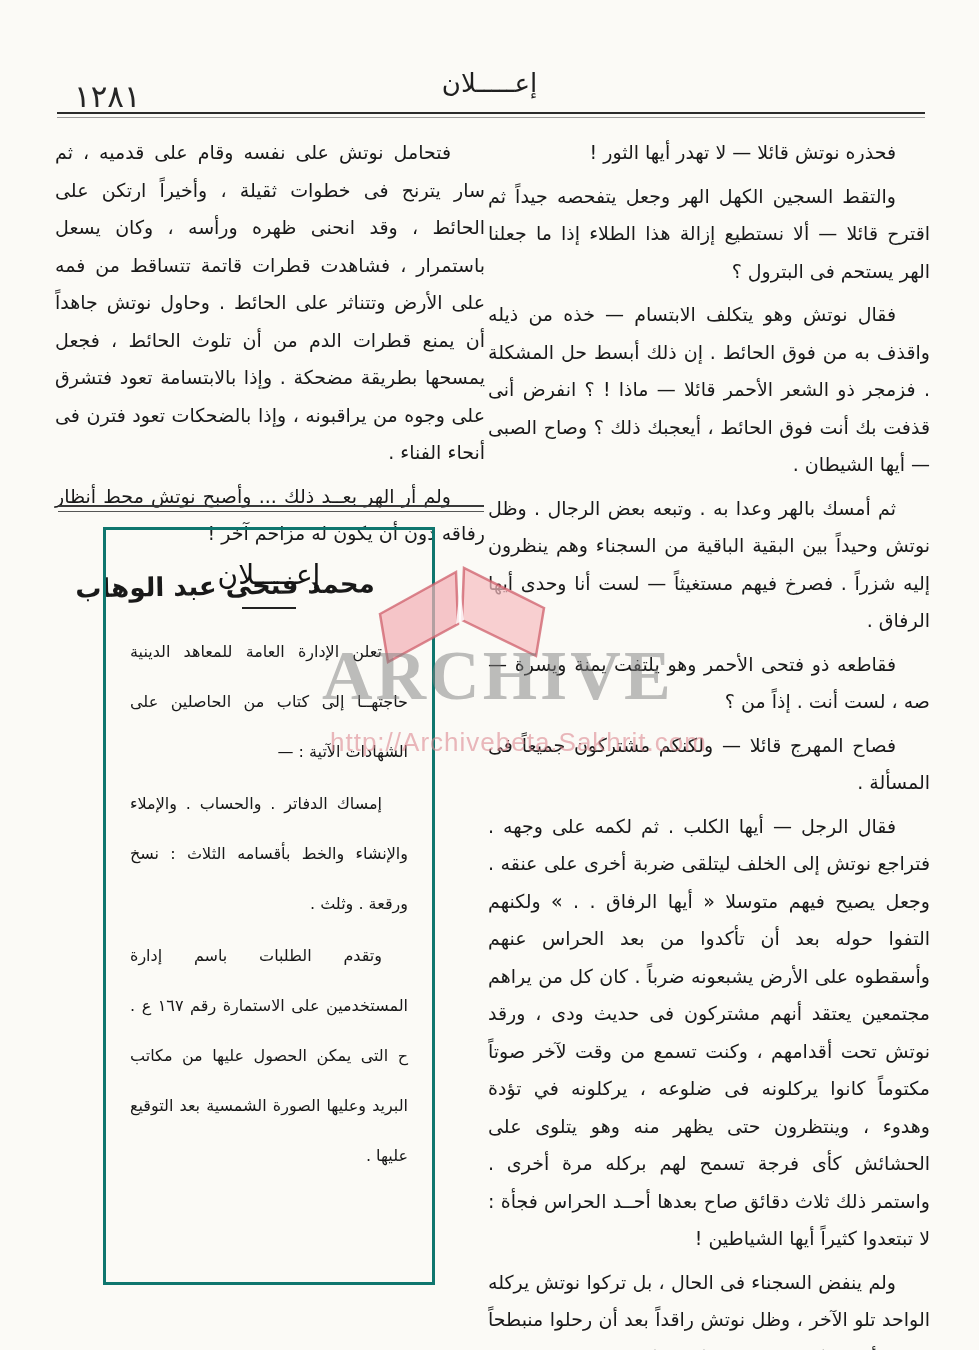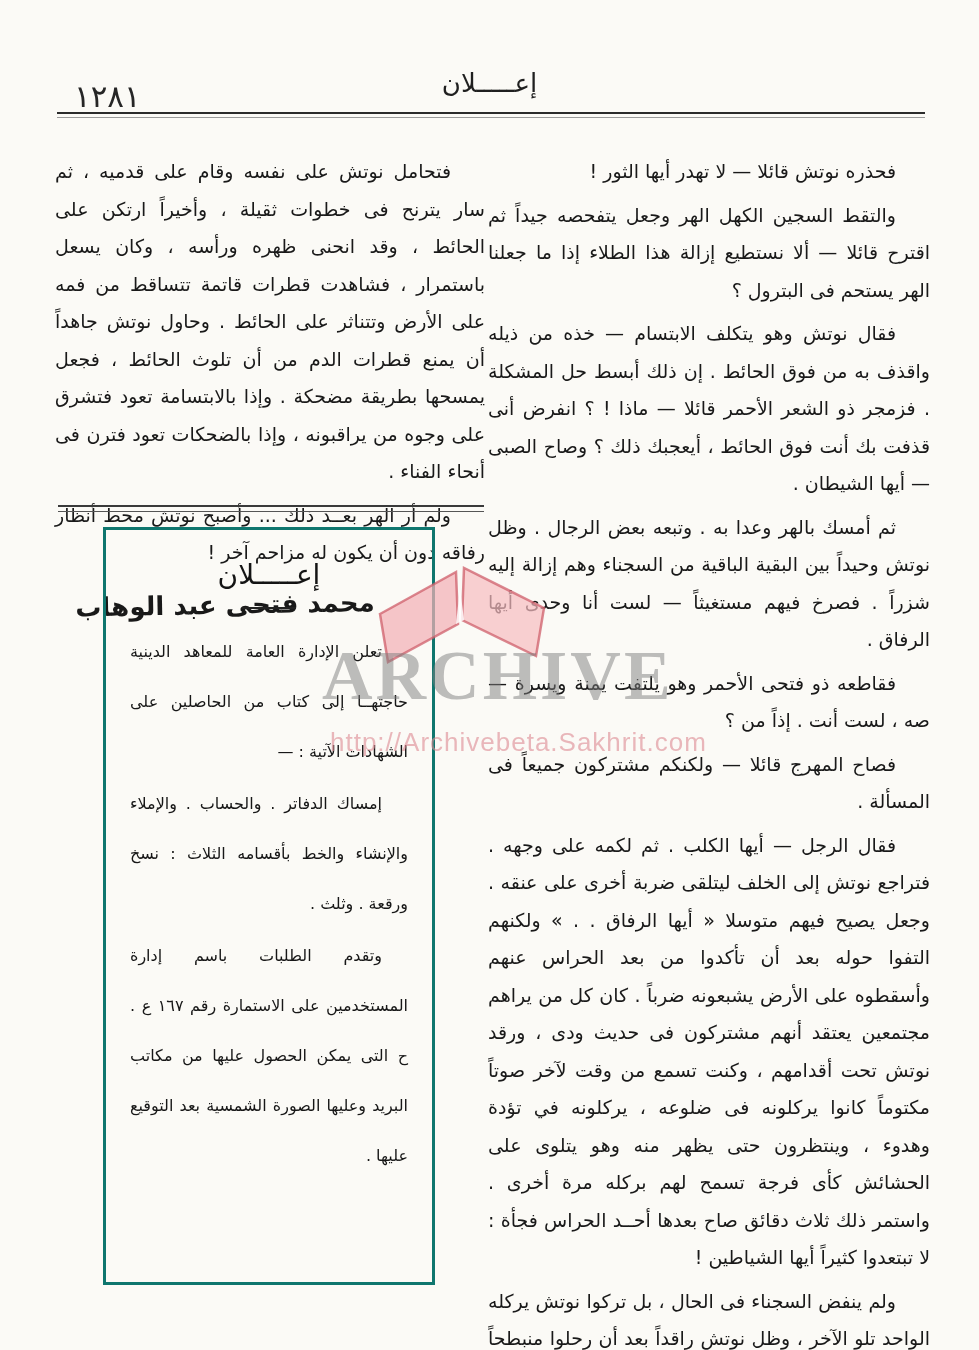--- a/index.html
+++ b/index.html
@@ -17,21 +17,21 @@
     position:absolute;left:0;right:0;top:68px;text-align:center;
     font-size:26px;color:#1f1f1f;
   }
   .header-rule{
     position:absolute;left:57px;right:54px;top:112px;height:3px;
     border-top:2px solid #2b2b2b;border-bottom:1px solid #9a9a9a;
   }
   
   .col{
     position:absolute;top:134px;direction:rtl;text-align:justify;
-    font-size:19px;line-height:37.5px;color:#191919;margin-top:19px;
+    font-size:19px;line-height:37.5px;color:#191919;
   }
   .col-right{left:488px;width:442px;}
   .col-left{left:55px;width:430px;}
   .col p{margin:0 0 6px 0;text-indent:34px;}
   .signature{
     margin-top:14px;padding-right:90px;text-align:center;
     font-size:26px;font-weight:bold;transform:rotate(-1deg);
     text-indent:0;
   }
   
@@ -74,21 +74,21 @@
 <body>
 
 <div class="page-number">١٢٨١</div>
 <div class="masthead">إعـــــلان</div>
 <div class="header-rule"></div>
 
 <div class="col col-right" lang="ar">
   <p>فحذره نوتش قائلا — لا تهدر أيها الثور !</p>
   <p>والتقط السجين الكهل الهر وجعل يتفحصه جيداً ثم اقترح قائلا — ألا نستطيع إزالة هذا الطلاء إذا ما جعلنا الهر يستحم فى البترول ؟</p>
   <p>فقال نوتش وهو يتكلف الابتسام — خذه من ذيله واقذف به من فوق الحائط . إن ذلك أبسط حل المشكلة . فزمجر ذو الشعر الأحمر قائلا — ماذا ! ؟ انفرض أنى قذفت بك أنت فوق الحائط ، أيعجبك ذلك ؟ وصاح الصبى — أيها الشيطان .</p>
-  <p>ثم أمسك بالهر وعدا به . وتبعه بعض الرجال . وظل نوتش وحيداً بين البقية الباقية من السجناء وهم إزالة إليه شزراً . فصرخ فيهم مستغيثاً — لست أنا وحدى أيها الرفاق .</p>
+  <p>ثم أمسك بالهر وعدا به . وتبعه بعض الرجال . وظل نوتش وحيداً بين البقية الباقية من السجناء وهم ينظرون إليه شزراً . فصرخ فيهم مستغيثاً — لست أنا وحدى أيها الرفاق .</p>
   <p>فقاطعه ذو فتحى الأحمر وهو يلتفت يمنة ويسرة — صه ، لست أنت . إذاً من ؟</p>
   <p>فصاح المهرج قائلا — ولكنكم مشتركون جميعاً فى المسألة .</p>
   <p>فقال الرجل — أيها الكلب . ثم لكمه على وجهه . فتراجع نوتش إلى الخلف ليتلقى ضربة أخرى على عنقه . وجعل يصيح فيهم متوسلا « أيها الرفاق . . » ولكنهم التفوا حوله بعد أن تأكدوا من بعد الحراس عنهم وأسقطوه على الأرض يشبعونه ضرباً . كان كل من يراهم مجتمعين يعتقد أنهم مشتركون فى حديث ودى ، ورقد نوتش تحت أقدامهم ، وكنت تسمع من وقت لآخر صوتاً مكتوماً كانوا يركلونه فى ضلوعه ، يركلونه في تؤدة وهدوء ، وينتظرون حتى يظهر منه وهو يتلوى على الحشائش كأى فرجة تسمح لهم بركله مرة أخرى . واستمر ذلك ثلاث دقائق صاح بعدها أحــد الحراس فجأة : لا تبتعدوا كثيراً أيها الشياطين !</p>
   <p>ولم ينفض السجناء فى الحال ، بل تركوا نوتش يركله الواحد تلو الآخر ، وظل نوتش راقداً بعد أن رحلوا منبطحاً على الأرض وكتفاه يهتزان ، كان يبكى فى حرقة ، وظل يسعل ويبصق ، ثم حاول أن ينهض فى حذر كأنما يخشى الســقوط وقد ارتكن على ذراعه اليسرى ، ولكنه نبح كالكلب المريض ، ثم تخاذلت ساقاه ، وأخيراً تهالك على الأرض . وصاح الرجل ذو الشعر الأحمر مهدداً : إياك أن تتظاهر !</p>
 </div>
 
 <div class="col col-left" lang="ar">
   <p>فتحامل نوتش على نفسه وقام على قدميه ، ثم سار يترنح فى خطوات ثقيلة ، وأخيراً ارتكن على الحائط ، وقد انحنى ظهره ورأسه ، وكان يسعل باستمرار ، فشاهدت قطرات قاتمة تتساقط من فمه على الأرض وتتناثر على الحائط . وحاول نوتش جاهداً أن يمنع قطرات الدم من أن تلوث الحائط ، فجعل يمسحها بطريقة مضحكة . وإذا بالابتسامة تعود فتشرق على وجوه من يراقبونه ، وإذا بالضحكات تعود فترن فى أنحاء الفناء .</p>
   <p>ولم أر الهر بعــد ذلك ... وأصبح نوتش محط أنظار رفاقه دون أن يكون له مزاحم آخر !</p>
   <div class="signature">محمد فتحى عبد الوهاب</div>

